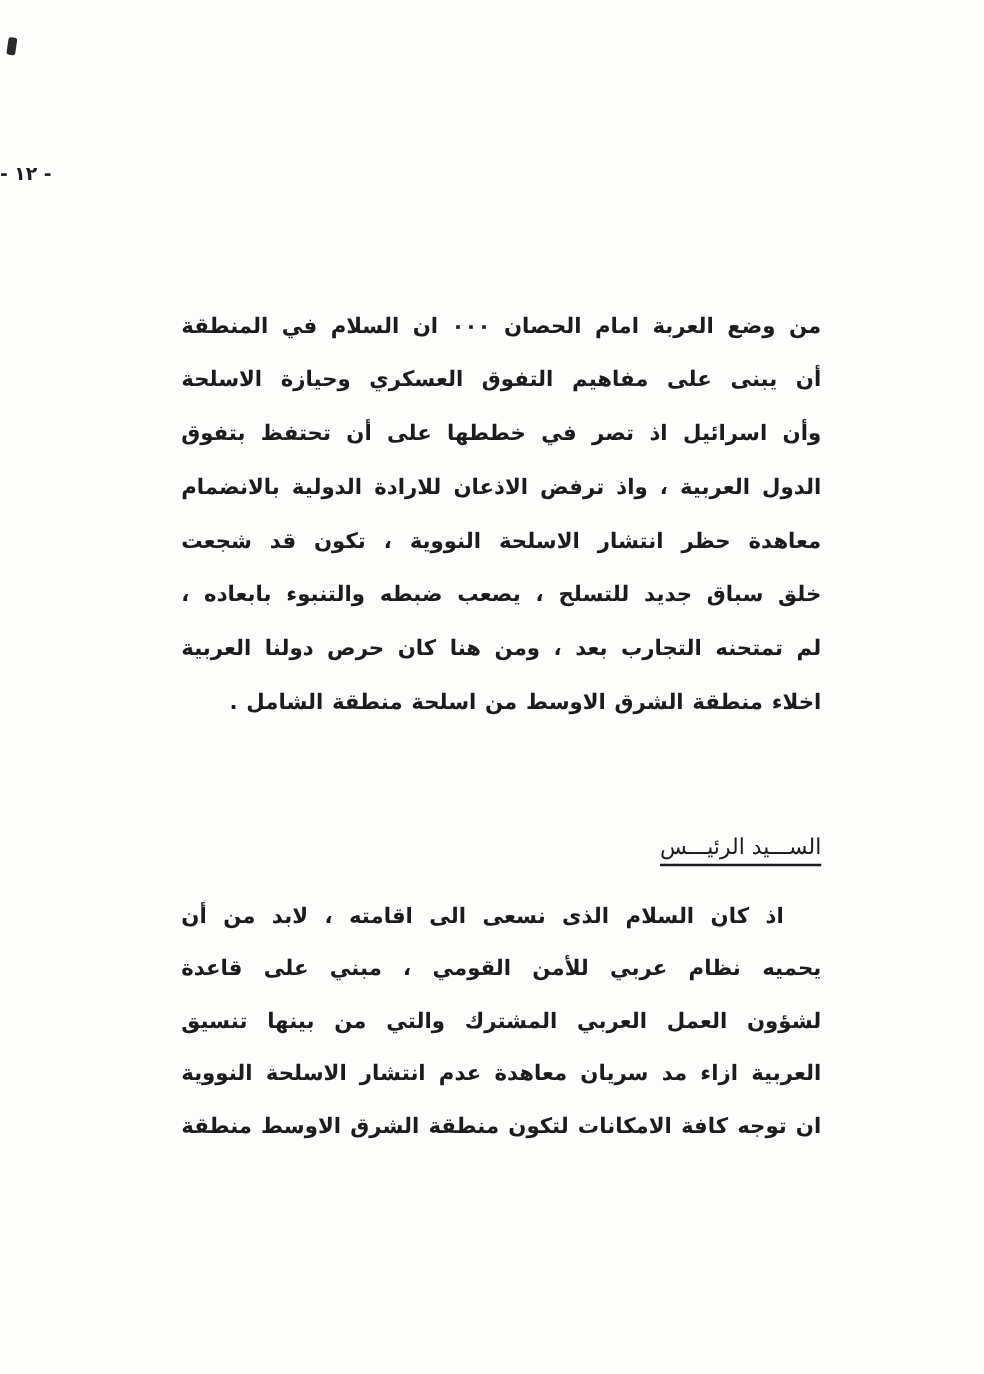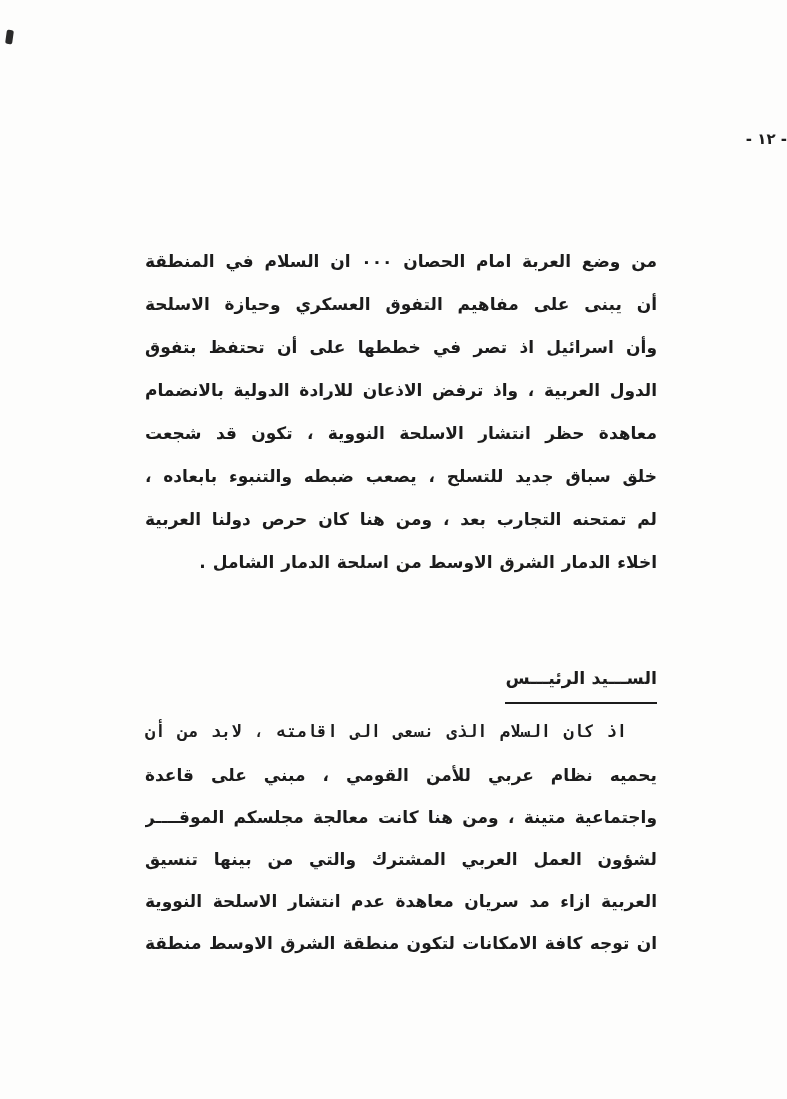--- a/index.html
+++ b/index.html
@@ -28,21 +28,21 @@
     height: 14px;
     background: #2a2a2a;
     border-radius: 2px;
     transform: rotate(8deg);
   }
   .page-number {
     position: absolute;
     top: 130px;
     left: 0;
     right: 0;
-    text-align: right;
+    text-align: left;
     font-size: 15px;
     font-weight: bold;
     letter-spacing: 3px;
     direction: rtl;
   }
   .content-block {
     position: absolute;
     right: 130px;
     width: 512px;
     direction: rtl;
@@ -61,63 +61,61 @@
   }
   .para2 .line {
     line-height: 42px;
     height: 42px;
   }
   .line.last {
     text-align-last: right;
   }
   .line.indent {
     padding-right: 30px;
-    font-family: Liberation Mono, monospace;
   }
   .heading-wrap {
     position: absolute;
     top: 668px;
     right: 130px;
     width: 512px;
     direction: rtl;
   }
   .heading {
     display: inline-block;
     font-size: 17.5px;
-    font-weight: bold;
+    font-weight: normal;
     border-bottom: 2px solid #1c1c1c;
-    padding-bottom: 14px;
+    padding-bottom: 3px;
   }
 </style>
 </head>
 <body>
 
 <div class="page">
 
   <div class="scan-artifact"></div>
 
   <div class="page-number">- ١٢ -</div>
 
   <div class="content-block para1">
     <div class="line">من وضع العربة امام الحصان ٠٠٠ ان السلام في المنطقة لايمكــن</div>
     <div class="line">أن يبنى على مفاهيم التفوق العسكري وحيازة الاسلحة النوويـــة ،</div>
     <div class="line">وأن اسرائيل اذ تصر في خططها على أن تحتفظ بتفوق عسكرى على</div>
     <div class="line">الدول العربية ، واذ ترفض الاذعان للارادة الدولية بالانضمام الى</div>
     <div class="line">معاهدة حظر انتشار الاسلحة النووية ، تكون قد شجعت علــــى</div>
     <div class="line">خلق سباق جديد للتسلح ، يصعب ضبطه والتنبوء بابعاده ، عــدا</div>
     <div class="line">لم تمتحنه التجارب بعد ، ومن هنا كان حرص دولنا العربية على</div>
-    <div class="line last">اخلاء الدمار الشرق الاوسط من اسلحة الدمار الشامل .</div>
+    <div class="line last">اخلاء منطقة الشرق الاوسط من اسلحة منطقة الشامل .</div>
   </div>
 
   <div class="heading-wrap">
     <span class="heading">الســـيد الرئيـــس</span>
   </div>
 
   <div class="content-block para2">
     <div class="line indent">اذ كان السلام الذى نسعى الى اقامته ، لابد من أن</div>
     <div class="line">يحميه نظام عربي للأمن القومي ، مبني على قاعدة اقتصاديـــة</div>
-    <div class="line">واجتماعية متينة ، ومن هنا كانت معالجة مجلسكم الموقــــر</div>
     <div class="line">لشؤون العمل العربي المشترك والتي من بينها تنسيق المواقــف</div>
     <div class="line">العربية ازاء مد سريان معاهدة عدم انتشار الاسلحة النووية بهدف</div>
     <div class="line">ان توجه كافة الامكانات لتكون منطقة الشرق الاوسط منطقة ســلام</div>
   </div>
 
 </div>
 
 </body></html>

